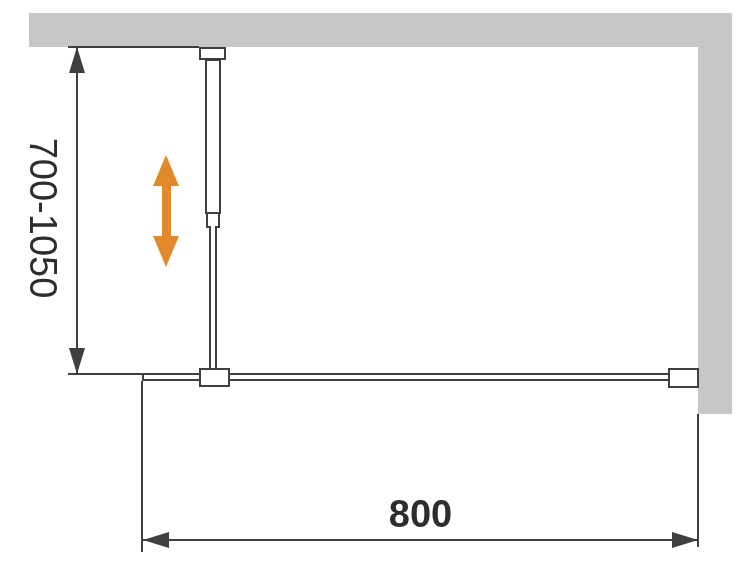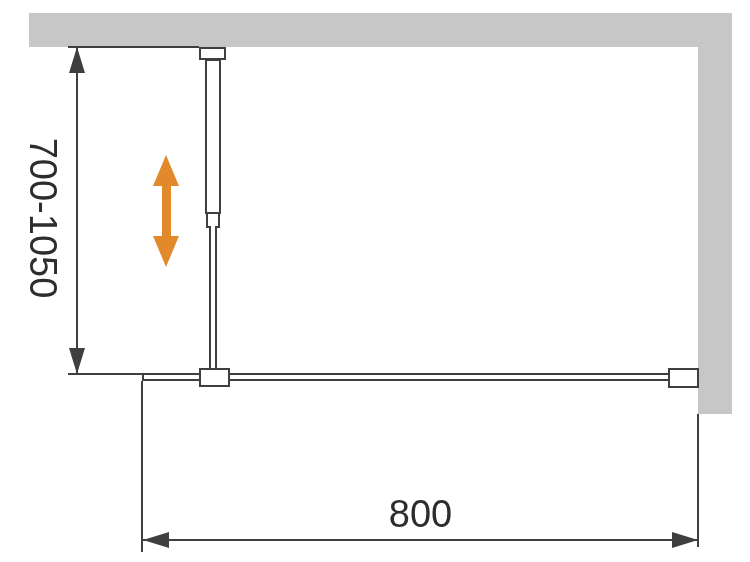--- a/index.html
+++ b/index.html
@@ -46,21 +46,21 @@
     border-bottom:31px solid var(--accent,#e2892b);}
   #adjust-arrow .head-down{position:absolute;left:0;bottom:0;width:0;height:0;
     border-left:13.5px solid transparent;border-right:13.5px solid transparent;
     border-top:31px solid var(--accent,#e2892b);}
   #adjust-arrow .shaft{position:absolute;left:9.3px;top:29px;width:8.4px;height:54px;
     background:var(--accent,#e2892b);}
   
   .dim-label{color:var(--text,#2d2d2d);font-size:38px;line-height:38px;white-space:nowrap;}
   #label-v{left:-42px;top:199px;width:170px;height:38px;text-align:center;
     transform:rotate(90deg);transform-origin:center center;}
-  #label-h{left:143px;top:495px;width:555px;text-align:center;}
+  #label-h{left:143px;top:495px;width:555px;text-align:center;font-weight:bold;}
 </style>
 </head>
 <body>
 
 <div id="stage">
 
   <div class="abs wall" id="wall-top"></div>
   <div class="abs wall" id="wall-right"></div>
 
   <div class="abs line" id="ext-top"></div>

